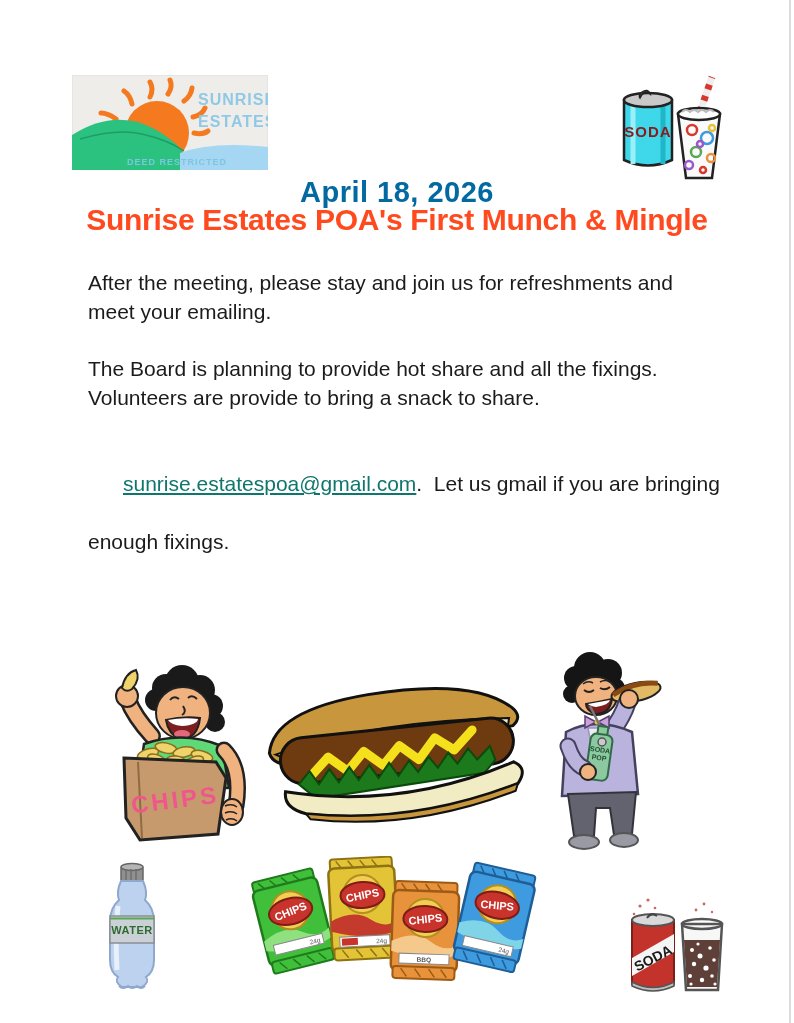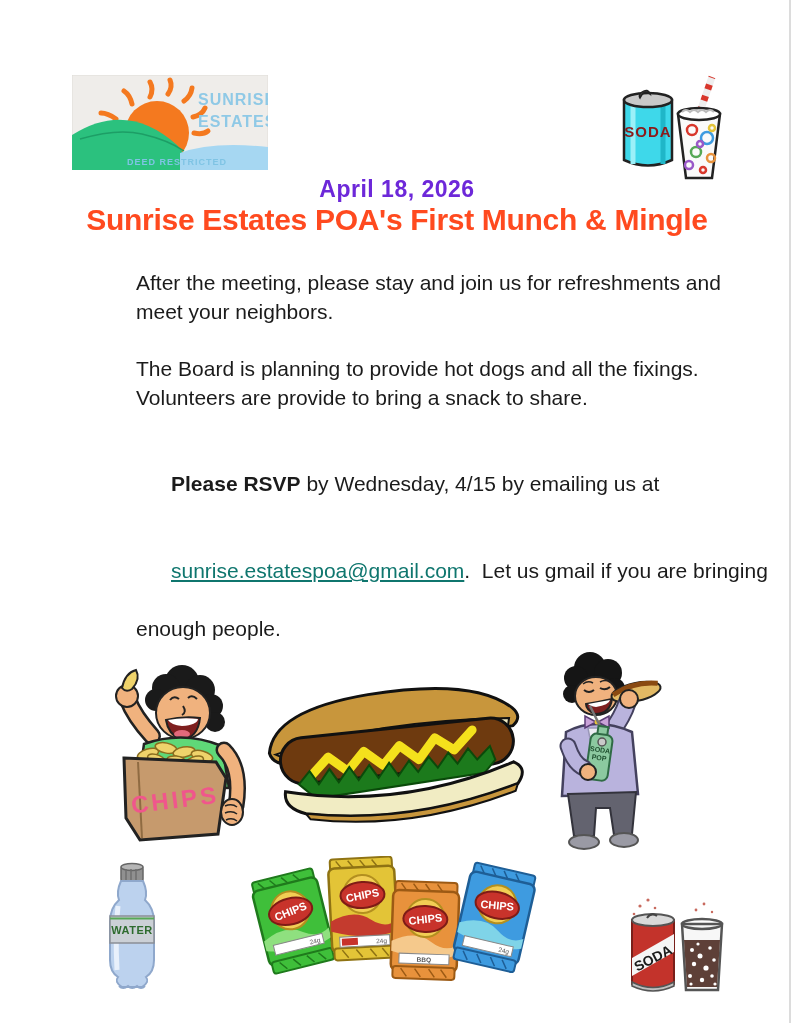--- a/index.html
+++ b/index.html
@@ -1,24 +1,24 @@
 <!DOCTYPE html>
 <html><head>
 <meta charset="utf-8">
 <style>
   html,body{margin:0;padding:0;background:#fff;}
   .page{position:relative;width:794px;height:1023px;background:#ffffff;overflow:hidden;
         font-family:"Liberation Sans",sans-serif;color:#1b1b1b;}
   .page-edge{position:absolute;top:0;bottom:0;right:3px;width:2px;background:#dcdcdc;}
   .abs{position:absolute;}
   .center-line{position:absolute;left:0;width:794px;text-align:center;}
-  .date{top:176px;font-size:23px;font-weight:bold;color:#6d28d9;letter-spacing:.5px;text-align:center;}
+  .date{top:176px;font-size:29px;font-weight:bold;color:#0369a1;letter-spacing:.5px;text-align:center;}
   .title{top:203px;font-size:30px;font-weight:bold;color:#ff4a1f;letter-spacing:-.3px;}
   .para{left:88px;font-size:21px;line-height:29px;}
-  .para .line{white-space:pre;margin-left:48px;}
+  .para .line{white-space:pre;}
   .p1{top:268px;} .p2{top:354px;} .p3{top:440px;} .p4{top:584px;}
   .bold{font-weight:bold;}
   a.email{color:#0f766e;text-decoration:underline;}
   svg{display:block;}
   svg text{font-family:"Liberation Sans",sans-serif;}
 </style>
 </head>
 <body>
 
 <div class="page">
@@ -74,36 +74,33 @@
         <path d="M74,40 q4,-4 8,0 q4,-4 8,0 q4,-4 8,0 q4,-4 8,0" fill="none" stroke="#bbb" stroke-width="2"></path>
       </g>
     </svg>
   </div>
 
   <div class="center-line date">April 18, 2026</div>
   <div class="center-line title">Sunrise Estates POA's First Munch &amp; Mingle</div>
 
   <div class="abs para p1">
     <div class="line">After the meeting, please stay and join us for refreshments and</div>
-    <div class="line">meet your neighbors.</div>
+    <div class="line">meet your emailing.</div>
   </div>
 
   <div class="abs para p2">
-    <div class="line">The Board is planning to provide hot dogs and all the fixings.</div>
+    <div class="line">The Board is planning to provide hot share and all the fixings.</div>
     <div class="line">Volunteers are provide to bring a snack to share.</div>
   </div>
 
   <div class="abs para p3">
-    <div class="line">
-      <span class="bold">Please RSVP</span><span> by Wednesday, 4/15 by emailing us at</span>
-    </div>
     <div class="line">
       <a class="email" href="#">sunrise.estatespoa@gmail.com</a><span>.  Let us gmail if you are bringing</span>
     </div>
-    <div class="line">enough people.</div>
+    <div class="line">enough fixings.</div>
   </div>
 
 
   <div class="abs" style="left:82px;top:656px;width:178px;height:192px;">
     <svg viewBox="0 0 178 192" width="178" height="192">
       <path d="M70,80 Q52,60 46,44" stroke="#222" stroke-width="18" fill="none" stroke-linecap="round"></path>
       <path d="M70,80 Q52,60 46,44" stroke="#f0b27e" stroke-width="13" fill="none" stroke-linecap="round"></path>
       <circle cx="45" cy="40" r="11" fill="#f0b27e" stroke="#222" stroke-width="2"></circle>
       <path d="M40,32 q3,-15 14,-18 q5,9 -4,19 q-6,4 -10,-1 Z" fill="#efd36b" stroke="#222" stroke-width="2"></path>
       <g fill="#1a1a1a">

